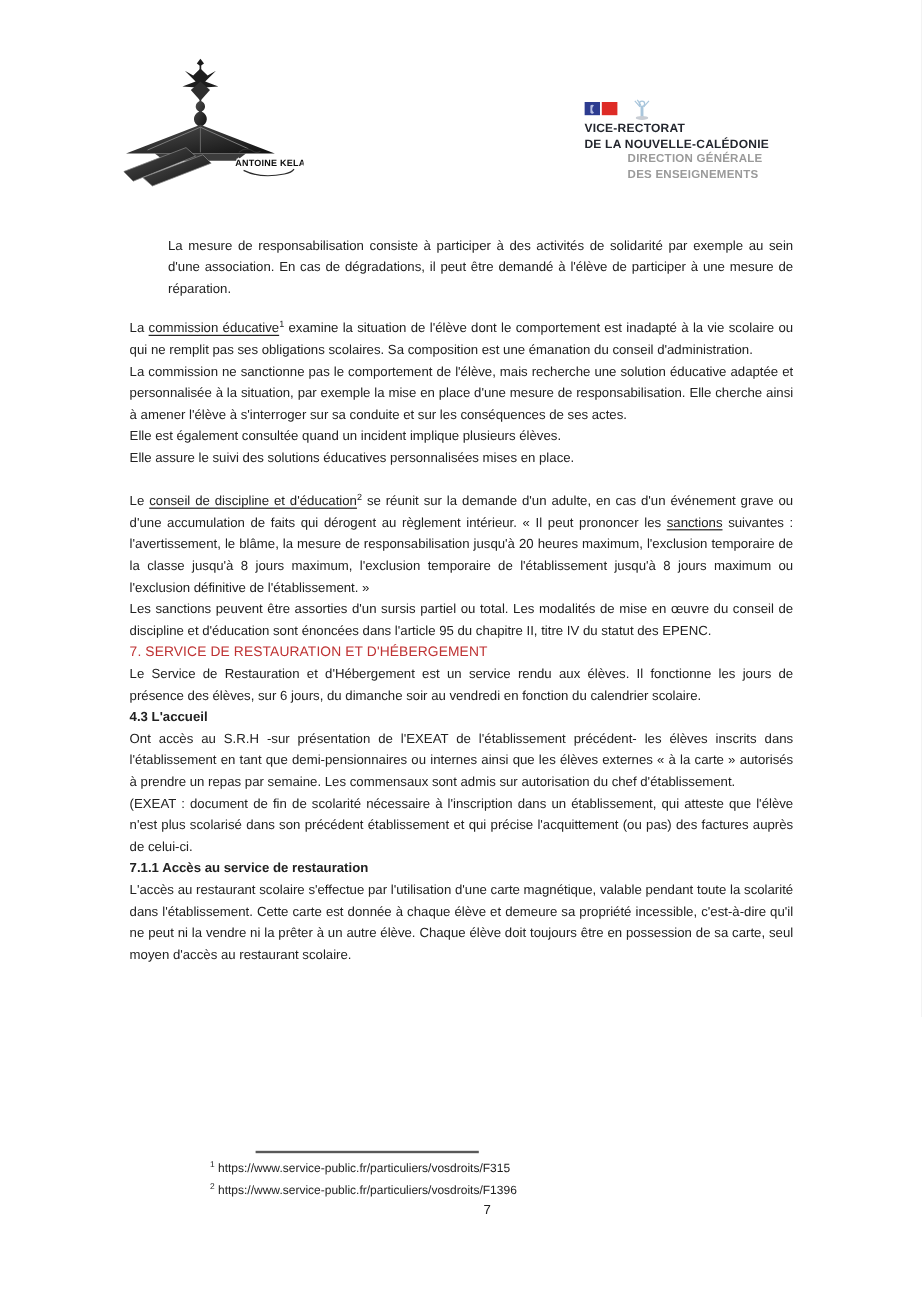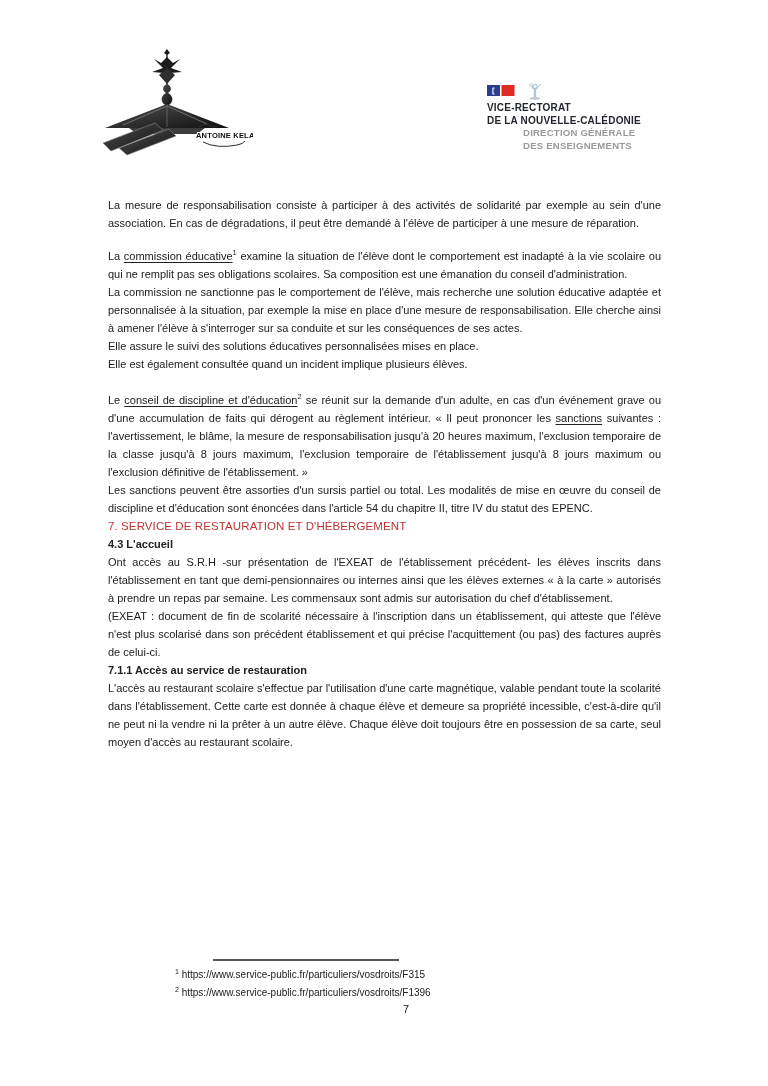--- a/index.html
+++ b/index.html
@@ -13,21 +13,21 @@
   .logo-right{position:absolute;left:487px;top:83px;width:200px;}
   .flag-row{height:17px;margin-bottom:2px;}
   .org-line{font-size:10px;font-weight:bold;color:#23262e;letter-spacing:.2px;line-height:12.5px;white-space:nowrap;}
   .org-sub{font-size:9.6px;font-weight:bold;color:#9a9a9a;letter-spacing:.2px;line-height:12.5px;white-space:nowrap;padding-left:36px;}
   
   .main{
     position:absolute;left:108px;top:196px;width:553px;
     font-size:11px;line-height:18px;text-align:justify;
   }
   .main p{margin:0;}
-  p.sp-after{margin-bottom:15px;}
+  p.sp-after{margin-bottom:15px;margin-left:32px;}
   p.sp-before{margin-top:18px;}
   .u{text-decoration:underline;text-underline-offset:2px;}
   sup{font-size:7.5px;line-height:0;vertical-align:super;}
   .h-red{
     margin-top:17px;margin-bottom:15px;
     font-size:11.5px;color:#BF3233;text-align:left;letter-spacing:.1px;
   }
   .h-bold{font-weight:bold;margin-top:15px;text-align:left;}
   
   .footnote-rule{position:absolute;left:213px;top:959px;width:186px;height:0;border-top:2px solid #595959;}
@@ -86,29 +86,30 @@
     <div class="org-sub">DES ENSEIGNEMENTS</div>
   </div>
 
   <div class="main">
 
     <p class="sp-after">La mesure de responsabilisation consiste à participer à des activités de solidarité par exemple au sein d'une association. En cas de dégradations, il peut être demandé à l'élève de participer à une mesure de réparation.</p>
 
     <p><span>La </span><span class="u">commission éducative</span><sup>1</sup><span> examine la situation de l'élève dont le comportement est inadapté à la vie scolaire ou qui ne remplit pas ses obligations scolaires. Sa composition est une émanation du conseil d'administration.</span></p>
 
     <p>La commission ne sanctionne pas le comportement de l'élève, mais recherche une solution éducative adaptée et personnalisée à la situation, par exemple la mise en place d'une mesure de responsabilisation. Elle cherche ainsi à amener l'élève à s'interroger sur sa conduite et sur les conséquences de ses actes.</p>
+    <p>Elle est également consultée quand un incident implique plusieurs élèves.</p>
     <p>Elle assure le suivi des solutions éducatives personnalisées mises en place.</p>
-    <p>Elle est également consultée quand un incident implique plusieurs élèves.</p>
 
     <p class="sp-before"><span>Le </span><span class="u">conseil de discipline et d'éducation</span><sup>2</sup><span> se réunit sur la demande d'un adulte, en cas d'un événement grave ou d'une accumulation de faits qui dérogent au règlement intérieur. « Il peut prononcer les </span><span class="u">sanctions</span><span> suivantes : l'avertissement, le blâme, la mesure de responsabilisation jusqu'à 20 heures maximum, l'exclusion temporaire de la classe jusqu'à 8 jours maximum, l'exclusion temporaire de l'établissement jusqu'à 8 jours maximum ou l'exclusion définitive de l'établissement. »</span></p>
 
-    <p>Les sanctions peuvent être assorties d'un sursis partiel ou total. Les modalités de mise en œuvre du conseil de discipline et d'éducation sont énoncées dans l'article 54 du chapitre II, titre IV du statut des EPENC.</p>
+    <p>Les sanctions peuvent être assorties d'un sursis partiel ou total. Les modalités de mise en œuvre du conseil de discipline et d'éducation sont énoncées dans l'article 95 du chapitre II, titre IV du statut des EPENC.</p>
 
     <p class="h-red">7. SERVICE DE RESTAURATION ET D'HÉBERGEMENT</p>
 
+    <p>Le Service de Restauration et d'Hébergement est un service rendu aux élèves. Il fonctionne les jours de présence des élèves, sur 6 jours, du dimanche soir au vendredi en fonction du calendrier scolaire.</p>
 
     <p class="h-bold">4.3 L'accueil</p>
     <p>Ont accès au S.R.H -sur présentation de l'EXEAT de l'établissement précédent- les élèves inscrits dans l'établissement en tant que demi-pensionnaires ou internes ainsi que les élèves externes « à la carte » autorisés à prendre un repas par semaine. Les commensaux sont admis sur autorisation du chef d'établissement.</p>
     <p>(EXEAT : document de fin de scolarité nécessaire à l'inscription dans un établissement, qui atteste que l'élève n'est plus scolarisé dans son précédent établissement et qui précise l'acquittement (ou pas) des factures auprès de celui-ci.</p>
 
     <p class="h-bold">7.1.1 Accès au service de restauration</p>
     <p>L'accès au restaurant scolaire s'effectue par l'utilisation d'une carte magnétique, valable pendant toute la scolarité dans l'établissement. Cette carte est donnée à chaque élève et demeure sa propriété incessible, c'est-à-dire qu'il ne peut ni la vendre ni la prêter à un autre élève. Chaque élève doit toujours être en possession de sa carte, seul moyen d'accès au restaurant scolaire.</p>
 
   </div>
 

